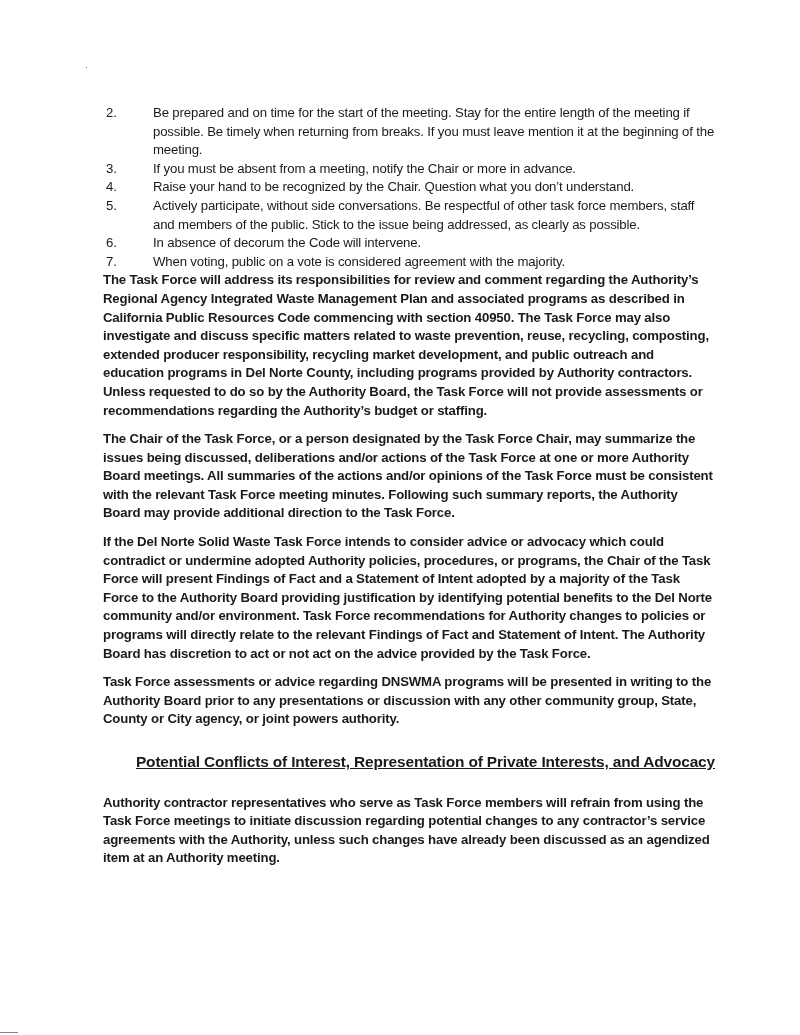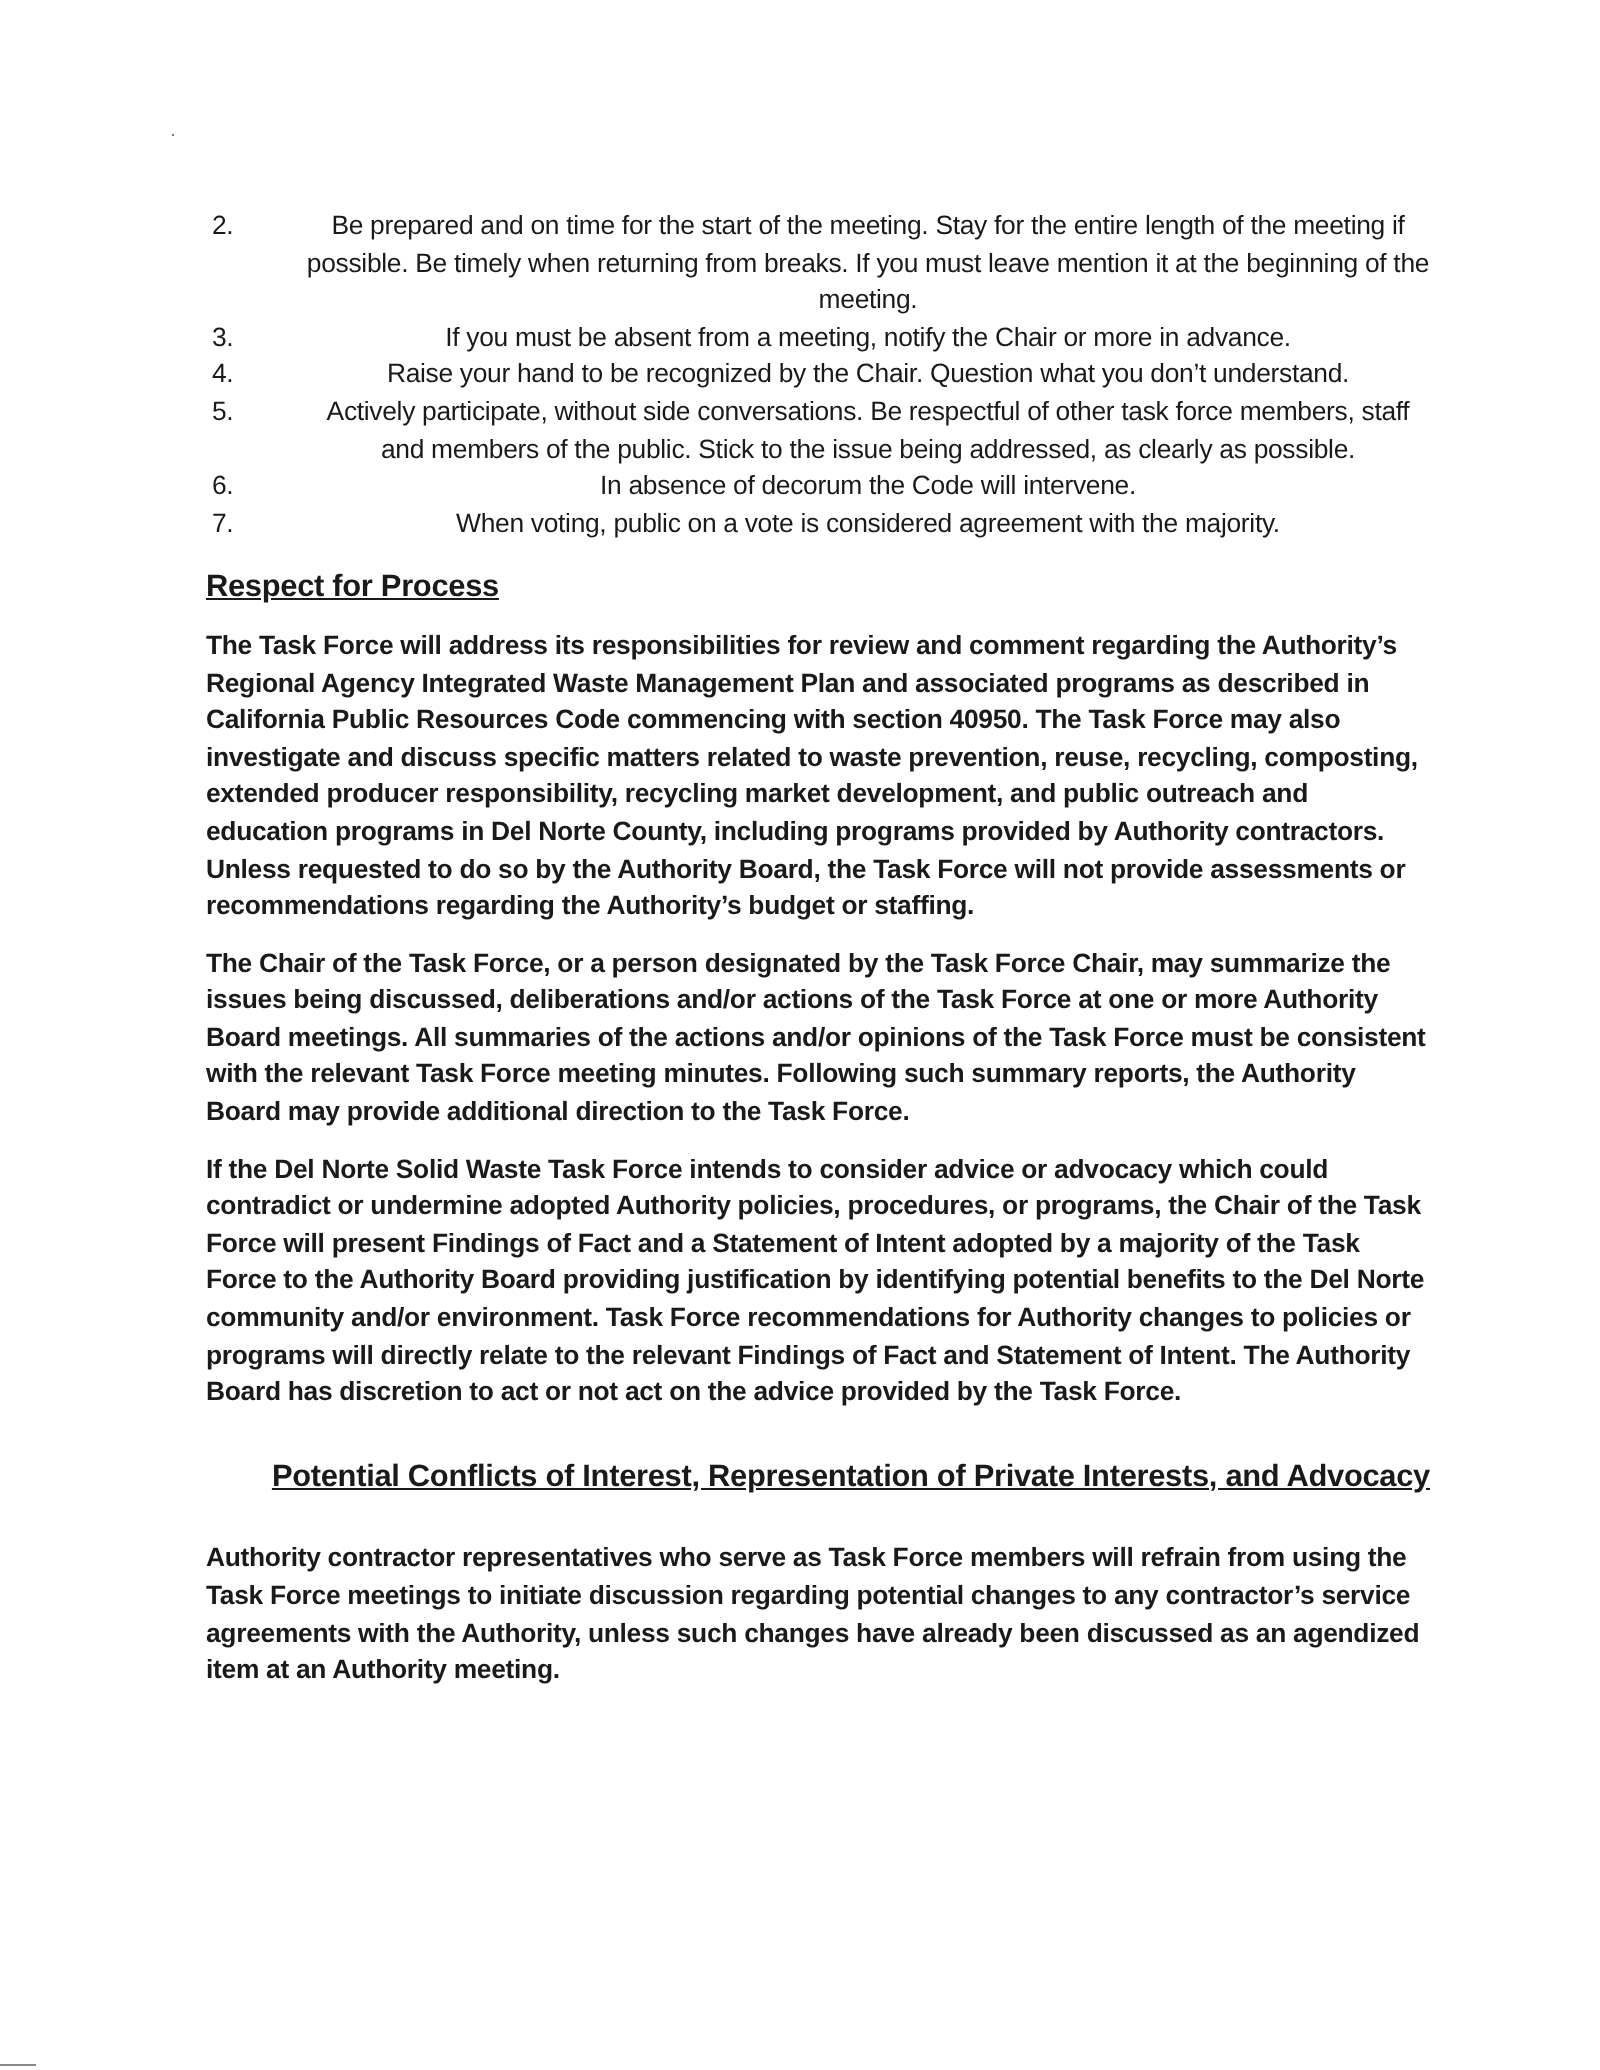--- a/index.html
+++ b/index.html
@@ -59,21 +59,20 @@
       margin: 0;
     }
     .list-num {
       width: 50px;
       flex: 0 0 50px;
       padding-left: 3px;
       box-sizing: border-box;
     }
     .list-text {
       flex: 1 1 auto;
-      text-align: center;
     }
     .heading {
       font-weight: bold;
       text-decoration: underline;
       margin: 0;
     }
     .h-respect {
       margin-top: 14px;
       margin-bottom: 10px;
     }
@@ -115,24 +114,24 @@
       <li class="list-item">
         <span class="list-num">6.</span>
         <span class="list-text">In absence of decorum the Code will intervene.</span>
       </li>
       <li class="list-item">
         <span class="list-num">7.</span>
         <span class="list-text">When voting, public on a vote is considered agreement with the majority.</span>
       </li>
     </ol>
 
-    <h3 class="heading h-respect">Respect for Process</h3>
     <p class="para">The Task Force will address its responsibilities for review and comment regarding the Authority’s Regional Agency Integrated Waste Management Plan and associated programs as described in California Public Resources Code commencing with section 40950.   The Task Force may also investigate and discuss specific matters related to waste prevention, reuse, recycling, composting, extended producer responsibility, recycling market development, and public outreach and education programs in Del Norte County, including programs provided by Authority contractors.  Unless requested to do so by the Authority Board, the Task Force will not provide assessments or recommendations regarding the Authority’s budget or staffing.</p>
     <p class="para">The Chair of the Task Force, or a person designated by the Task Force Chair, may summarize the issues being discussed, deliberations and/or actions of the Task Force at one or more Authority Board meetings.    All summaries of the actions and/or opinions of the Task Force must be consistent with the relevant Task Force meeting minutes.    Following such summary reports, the Authority Board may provide additional direction to the Task Force.</p>
     <p class="para">If the Del Norte Solid Waste Task Force intends to consider advice or advocacy which could contradict or undermine adopted Authority policies, procedures, or programs, the Chair of the Task Force will present Findings of Fact and a Statement of Intent adopted by a majority of the Task Force to the Authority Board providing justification by identifying potential benefits to the Del Norte community and/or environment.  Task Force recommendations for Authority changes to policies or programs will directly relate to the relevant Findings of Fact and Statement of Intent.  The Authority Board has discretion to act or not act on the advice provided by the Task Force.</p>
+    <p class="para">Task Force assessments or advice regarding DNSWMA programs will be presented in writing to the Authority Board prior to any presentations or discussion with any other community group, State, County or City agency, or joint powers authority.</p>
 
     <h3 class="heading h-conflicts">Potential Conflicts of Interest, Representation of Private Interests, and Advocacy</h3>
     <p class="para">Authority contractor representatives who serve as Task Force members will refrain from using the Task Force meetings to initiate discussion regarding potential changes to any contractor’s service agreements with the Authority, unless such changes have already been discussed as an agendized item at an Authority meeting.</p>
 
   </div>
 
   <div class="bottom-mark"></div>
 </div>
 
 </body></html>

